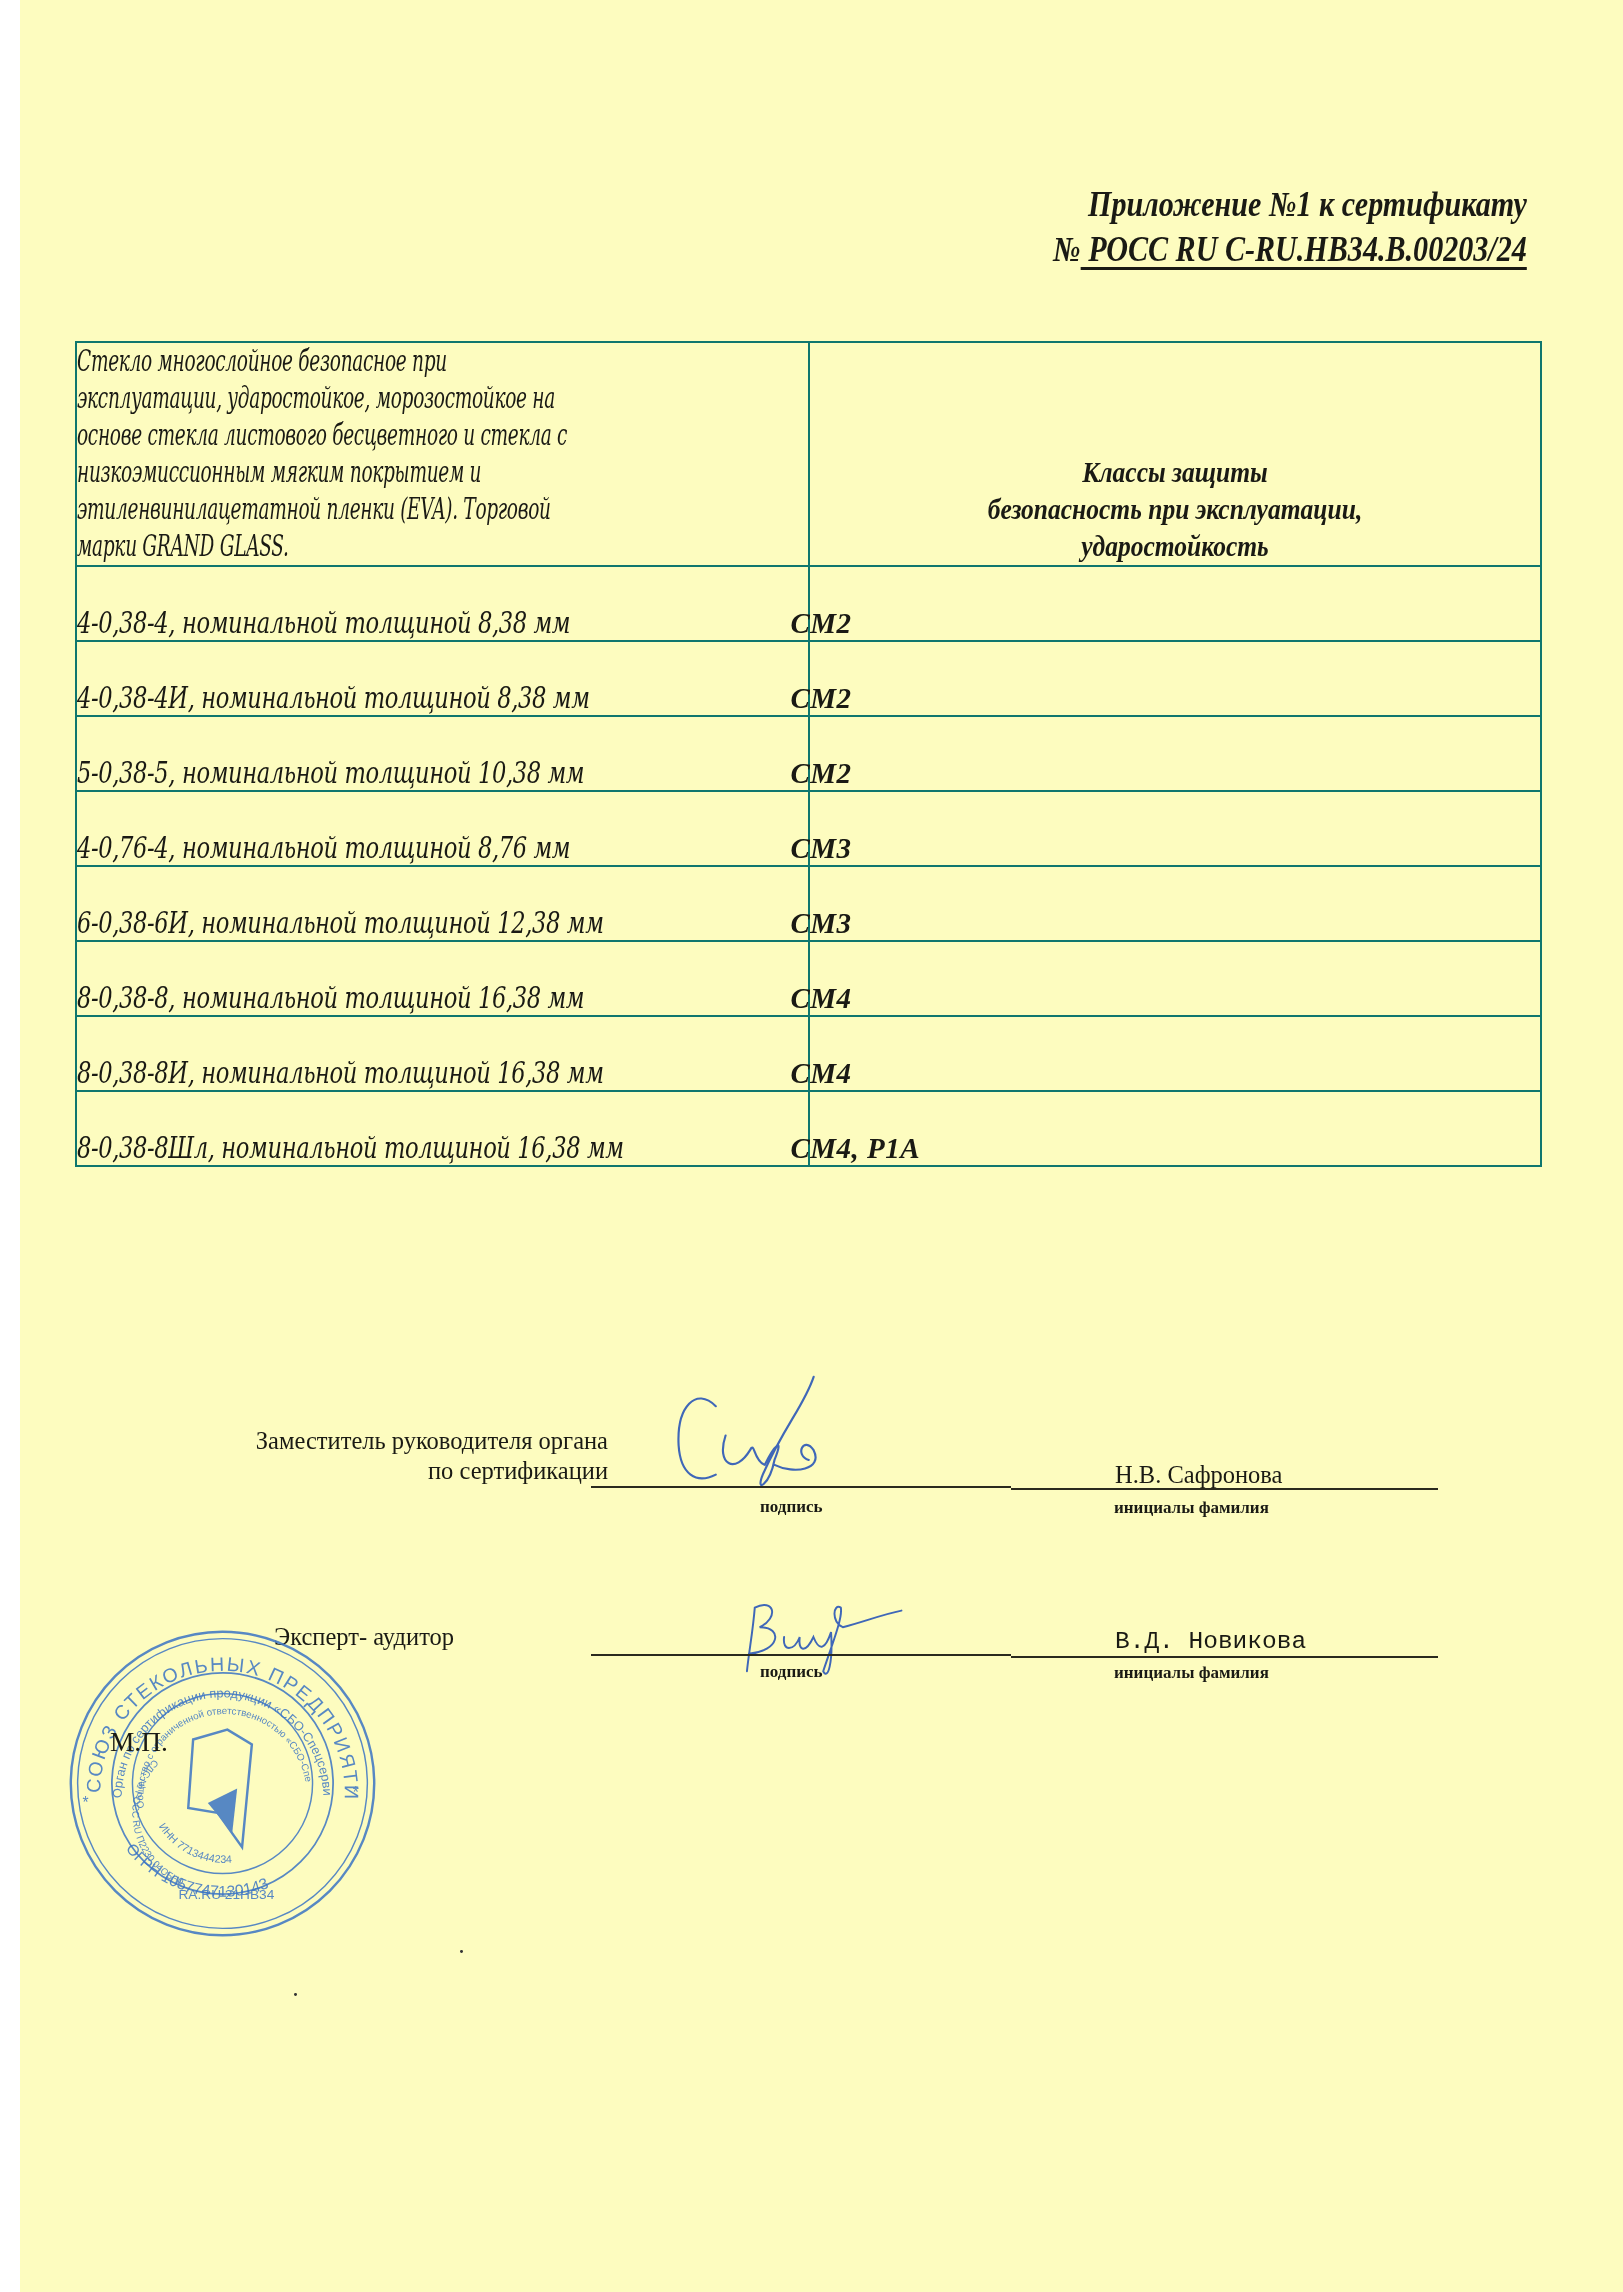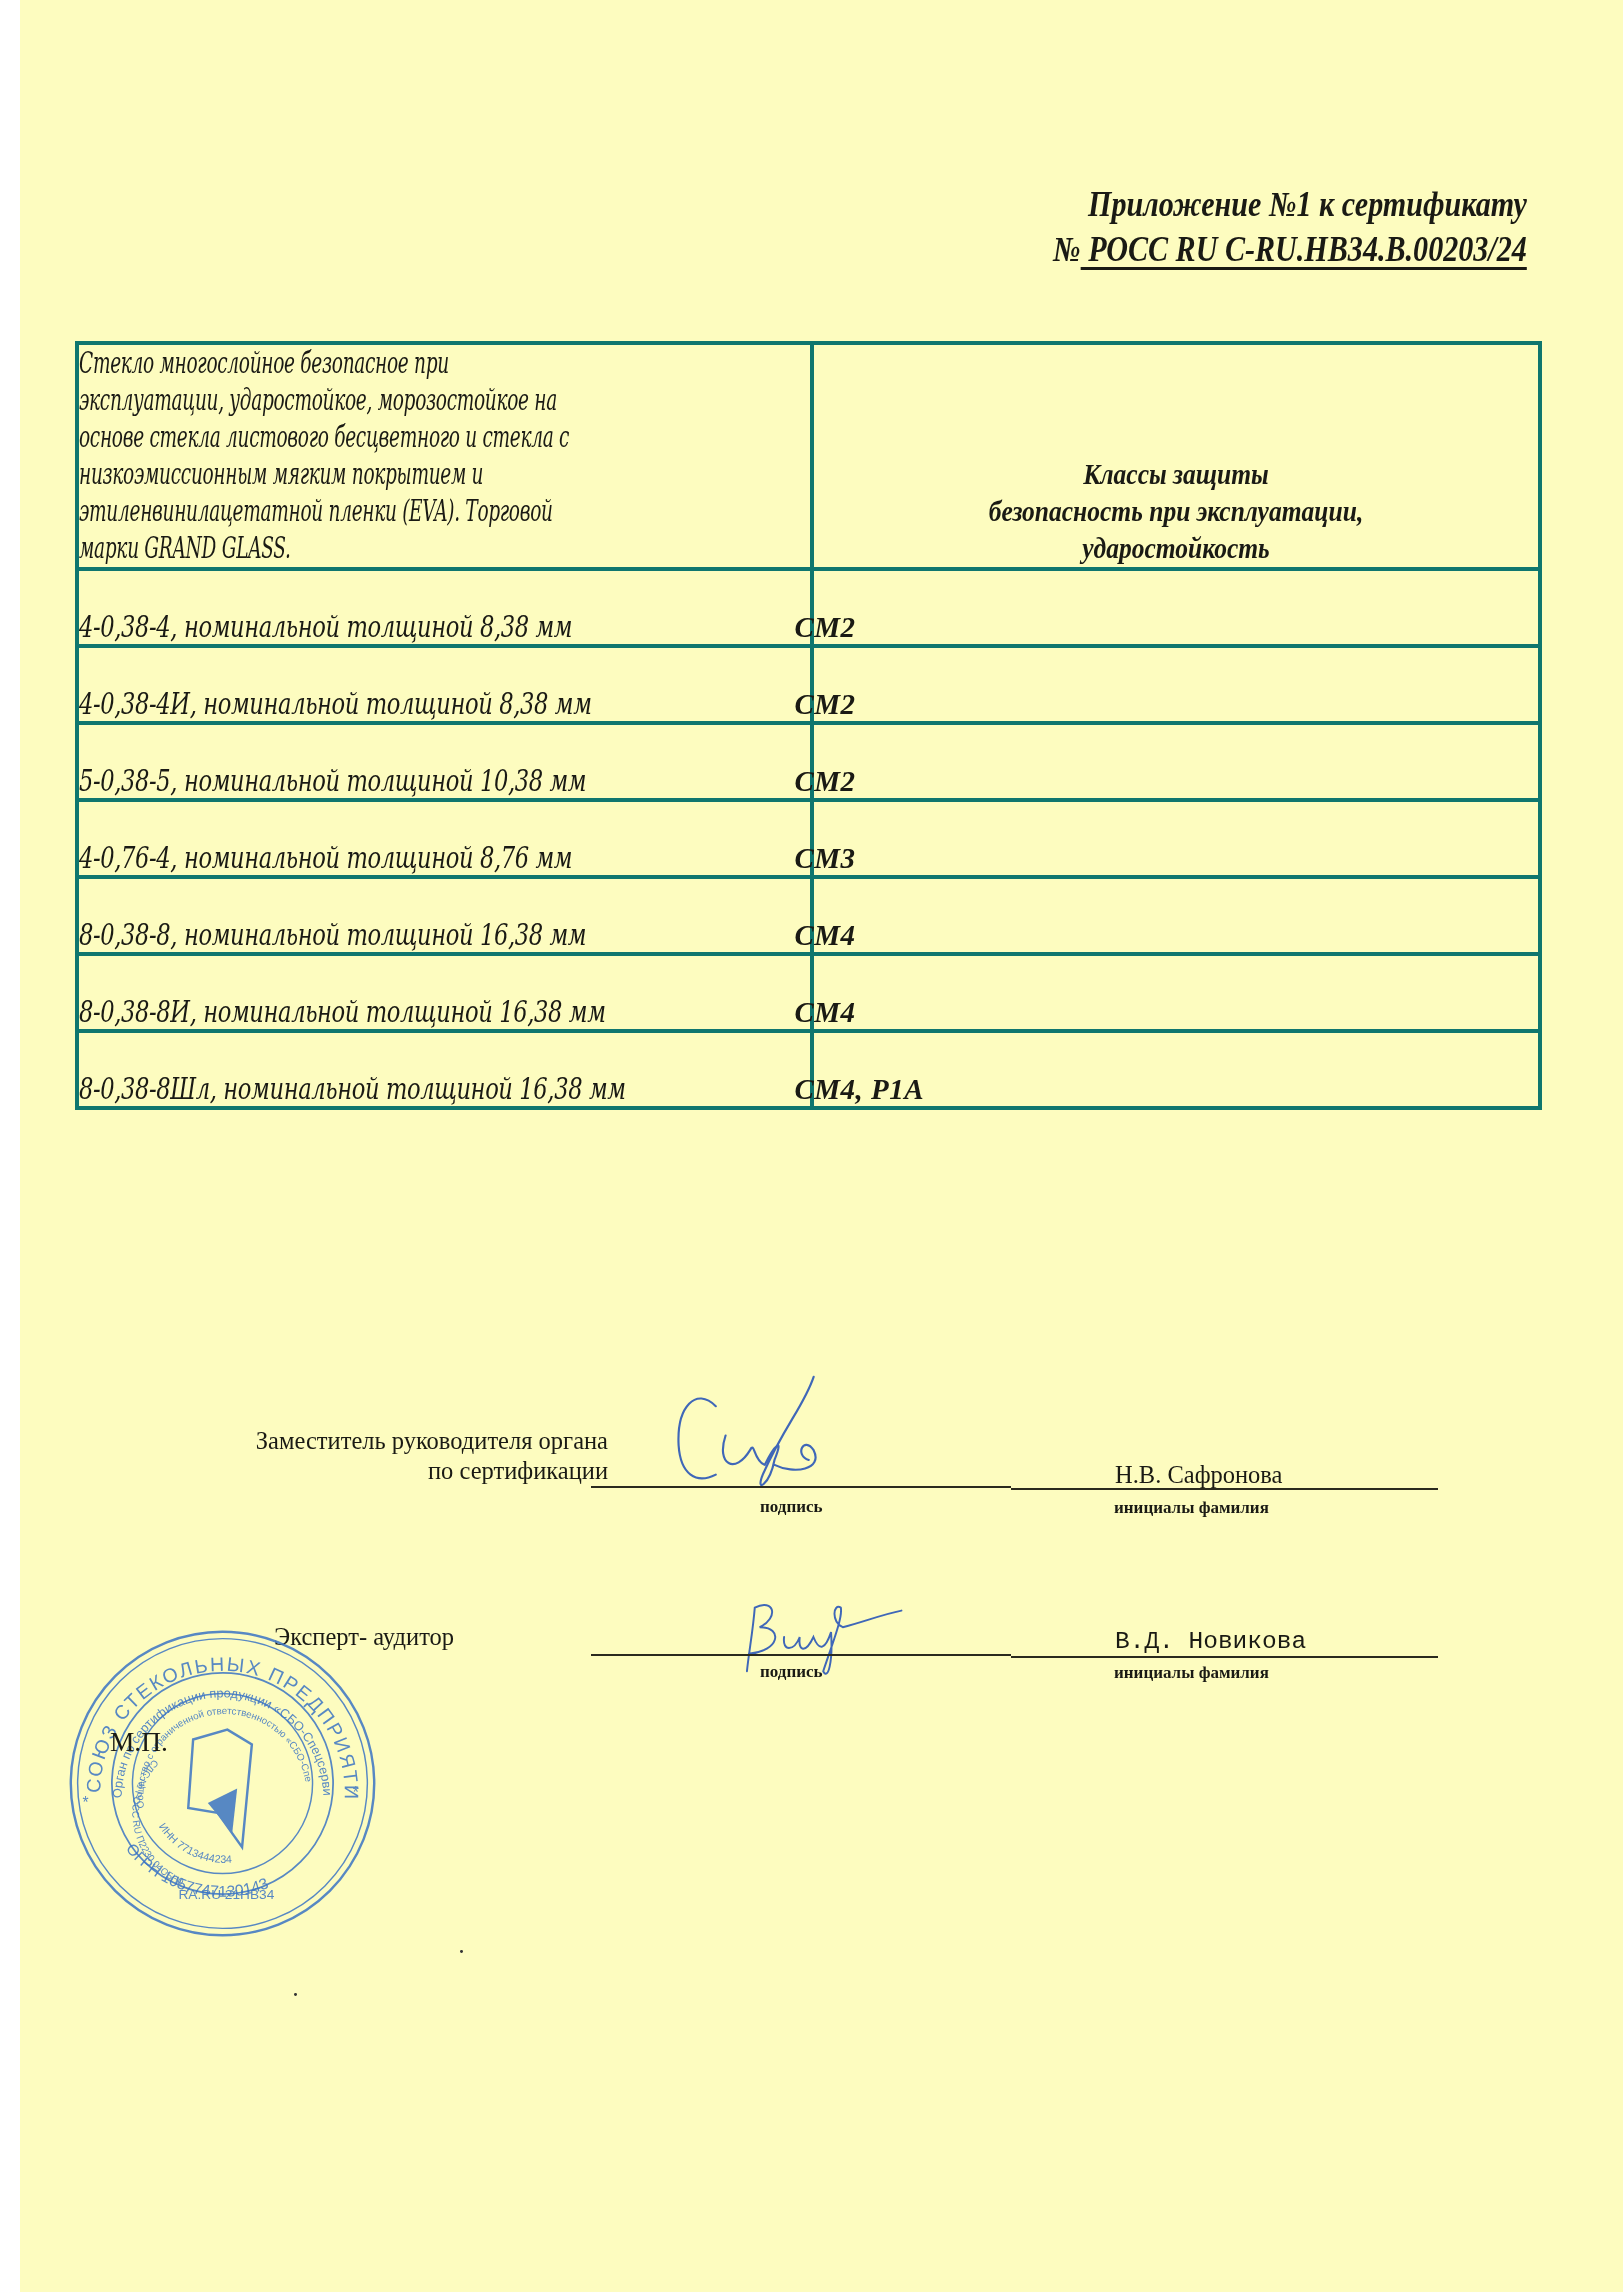--- a/index.html
+++ b/index.html
@@ -19,21 +19,21 @@
     transform: scaleX(0.86); transform-origin: right top;
   }
   .heading .cert-no { text-decoration: underline; text-underline-offset: 5.9px; text-decoration-thickness: 2.9px; }
   .heading .no-sign { text-decoration: none; }
 
   table.grid {
     position: absolute; left: 75px; top: 341px; width: 1467px;
     border-collapse: collapse; table-layout: fixed;
   }
   table.grid td {
-    border: 4px solid #0f766e; padding: 0; vertical-align: bottom;
+    border: 2px solid #0f766e; padding: 0; vertical-align: bottom;
   }
   td.col-left { width: 731px; }
   td.head-left {
     height: 216px; vertical-align: top; padding: 5.9px 13.7px 0 15.7px;
     font-style: italic; font-size: 29px; line-height: 37px; text-align: justify;
     font-family: "DejaVu Serif", serif; letter-spacing: -0.5px;
   }
   td.head-left span { display: block; transform: scaleX(0.8); transform-origin: left top; width: 125%; }
   td.head-right {
     vertical-align: middle; text-align: center;
@@ -106,20 +106,24 @@
   </tr>
   <tr>
     <td class="row-left"><span>5-0,38-5, номинальной толщиной 10,38 мм</span></td>
     <td class="row-right"><span>СМ2</span></td>
   </tr>
   <tr>
     <td class="row-left"><span>4-0,76-4, номинальной толщиной 8,76 мм</span></td>
     <td class="row-right"><span>СМ3</span></td>
   </tr>
   <tr>
+    <td class="row-left"><span>6-0,38-6И, номинальной толщиной 12,38 мм</span></td>
+    <td class="row-right"><span>СМ3</span></td>
+  </tr>
+  <tr>
     <td class="row-left"><span>8-0,38-8, номинальной толщиной 16,38 мм</span></td>
     <td class="row-right"><span>СМ4</span></td>
   </tr>
   <tr>
     <td class="row-left"><span>8-0,38-8И, номинальной толщиной 16,38 мм</span></td>
     <td class="row-right"><span>СМ4</span></td>
   </tr>
   <tr>
     <td class="row-left"><span>8-0,38-8Шл, номинальной толщиной 16,38 мм</span></td>
     <td class="row-right"><span>СМ4, Р1А</span></td>

